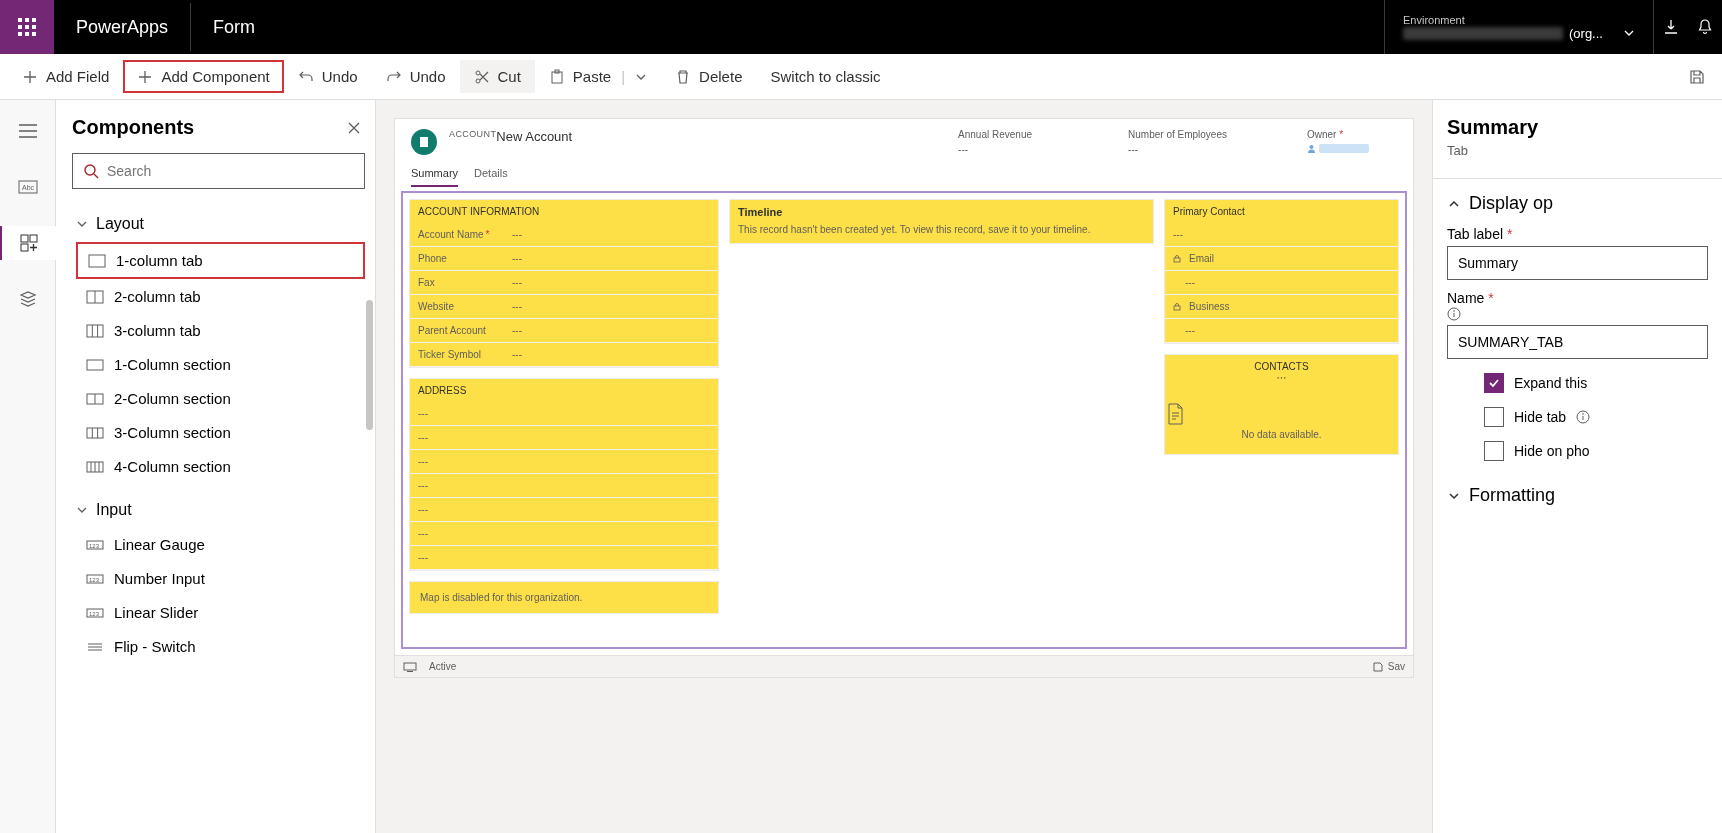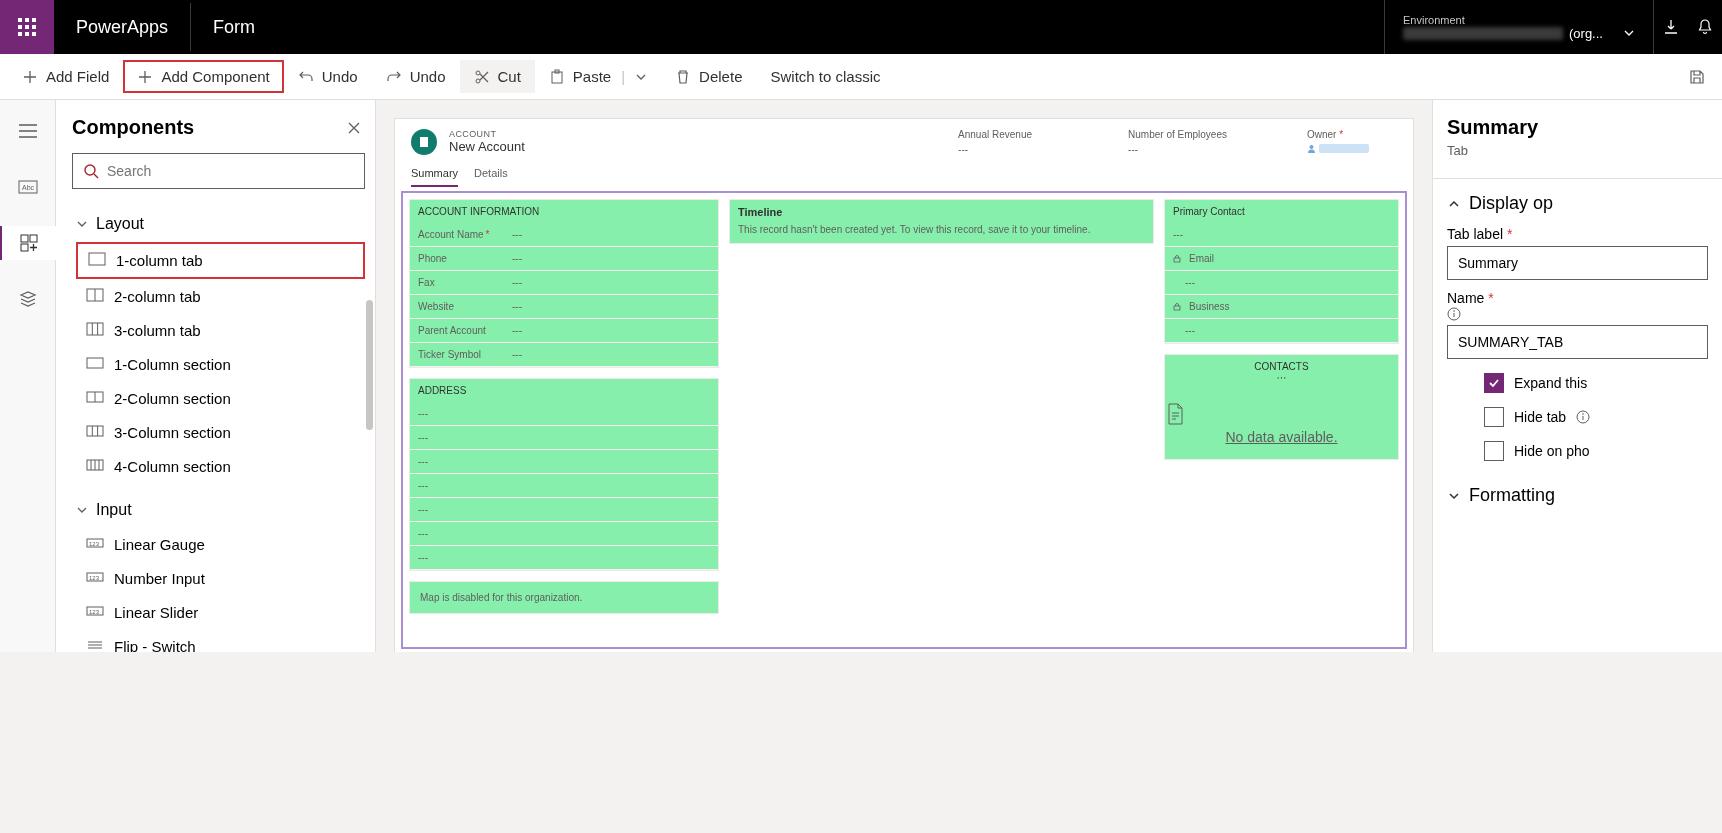--- a/index.html
+++ b/index.html
@@ -15,61 +15,61 @@
 .env-blur { display:inline-block; width:160px; height:13px; background:#3a3a3a; border-radius:2px; filter:blur(2px); margin-right:6px;}
 .env-val .chev { margin-left:auto; }
 .top-icon { width:34px; display:flex; align-items:center; justify-content:center; color:#fff; }
 
 .toolbar { height: 46px; background:#fff; border-bottom:1px solid #e1dfdd; display:flex; align-items:center; padding:0 8px; gap:0; }
 .tb-btn { display:flex; align-items:center; gap:8px; padding:8px 14px; font-size:15px; color:#323130; cursor:pointer; }
 .tb-btn.highlight { border:2px solid #d13438; padding:6px 12px; }
 .tb-btn .icn { width:16px; height:16px; display:flex; align-items:center; justify-content:center; color:#605e5c; }
 .tb-icon-right { margin-left:auto; display:flex; align-items:center; gap:14px; padding-right:8px; }
 
-.body-row { display:flex; height:552px; }
+.body-row { display:flex; height:734px; }
 .rail { width:56px; background:#f8f8f8; border-right:1px solid #e1dfdd; display:flex; flex-direction:column; align-items:center; padding-top:14px; gap:22px; }
 .rail-btn { width:56px; height:34px; display:flex; align-items:center; justify-content:center; color:#605e5c; cursor:pointer; }
 .rail-btn.active { background:#fff; border-left:2px solid #742774; }
 
 .panel { width:320px; background:#fff; border-right:1px solid #e1dfdd; padding:16px 10px 0 16px; overflow:hidden; }
 .panel-head { display:flex; align-items:center; justify-content:space-between; margin-bottom:14px; }
 .panel-title { font-size:20px; font-weight:600; }
 .close-x { font-size:16px; color:#605e5c; cursor:pointer; padding:4px;}
 .search-box { border:1px solid #605e5c; height:36px; display:flex; align-items:center; padding:0 10px; gap:8px; margin-bottom:18px; }
 .search-box input { border:none; outline:none; font-size:14px; width:100%; }
 .grp-head { display:flex; align-items:center; gap:8px; font-size:16px; padding:8px 4px; cursor:pointer; }
-.comp-item { display:flex; gap:10px; padding:8px 6px 8px 10px; font-size:15px; cursor:pointer; margin:1px 0 1px 4px; }
+.comp-item { display:flex; align-items:center; gap:10px; padding:8px 6px 8px 10px; font-size:15px; cursor:pointer; margin:1px 0 1px 4px; }
 .comp-item.hl { border:2px solid #d13438; }
 .comp-icn { width:18px; height:14px; display:flex; align-items:center; justify-content:center; color:#605e5c; }
 
 .canvas { flex:1; padding:18px 18px 0 18px; overflow:hidden; position:relative; }
 .form-card { background:#fff; border:1px solid #e1dfdd; height:560px; display:flex; flex-direction:column; }
 .fc-head { padding:10px 16px 0 16px; display:flex; align-items:flex-start; gap:12px; }
 .entity-icon { width:26px; height:26px; background:#107c6b; border-radius:50%; display:flex; align-items:center; justify-content:center; color:#fff; font-size:12px; }
-.fc-title-block { display:flex; flex-direction:column;justify-content:space-between; }
+.fc-title-block { display:flex; flex-direction:row;justify-content:space-between; }
 .fc-over { font-size:9px; color:#605e5c; letter-spacing:0.4px; }
 .fc-title { font-size:13px; color:#323130; }
 .fc-meta { margin-left:auto; display:flex; gap:80px; font-size:10px; color:#605e5c; }
 .fc-meta-item { display:flex; flex-direction:column; gap:4px; min-width:90px; }
 .fc-tabs { display:flex; gap:16px; padding:12px 16px 0 16px; font-size:11px; }
 .fc-tab { color:#605e5c; padding-bottom:6px; cursor:pointer; }
 .fc-tab.active { color:#323130; border-bottom:2px solid #742774; }
 .fc-body { flex:1; border:2px solid #a98fd1; margin:4px 6px 6px 6px; display:flex; gap:10px; padding:6px; overflow:hidden; }
 .col { display:flex; flex-direction:column; gap:10px; }
 .colA { width:310px; }
 .colB { flex:1; }
 .colC { width:235px; }
-.section { border:1px solid #edebe9; background:#86efac; font-size:10px; }
+.section { border:1px solid #edebe9; background:#fde047; font-size:10px; }
 .sec-head { padding:6px 8px; font-size:10px; color:#323130; }
 .field-row { display:flex; align-items:center; border-bottom:1px solid #f3f2f1; padding:6px 8px; gap:8px; }
 .field-label { width:86px; font-size:10px; color:#605e5c; }
 .field-val { font-size:10px; color:#605e5c; }
 .req { color:#d13438; font-size:10px; margin-left:2px;}
 .timeline-msg { font-size:10px; color:#605e5c; padding:0 8px 8px 8px; }
-.contacts-empty { text-align:center; padding:14px 0; color:#605e5c; font-size:14px;text-decoration:underline; }
+.contacts-empty { text-align:center; padding:14px 0; color:#605e5c; font-size:10px; }
 .form-footer { height:22px; background:#f3f2f1; border-top:1px solid #e1dfdd; display:flex; align-items:center; padding:0 8px; font-size:10px; color:#605e5c; }
 .form-footer .right { margin-left:auto; display:flex; align-items:center; gap:4px; }
 
 .right-panel { width:290px; background:#fff; border-left:1px solid #e1dfdd; padding:16px 14px; overflow:hidden; }
 .rp-title { font-size:20px; font-weight:600; margin-bottom:4px; }
 .rp-sub { font-size:13px; color:#605e5c; margin-bottom:20px; }
 .rp-sec-head { display:flex; align-items:center; gap:8px; font-size:18px; margin:14px 0 12px 0; cursor:pointer; }
 .rp-label { font-size:14px; margin:10px 0 4px 0; }
 .rp-input { width:100%; border:1px solid #605e5c; height:34px; padding:0 10px; font-size:14px; }
 .rp-check { display:flex; align-items:center; gap:10px; margin:14px 0; font-size:14px;padding-left:37px; }

